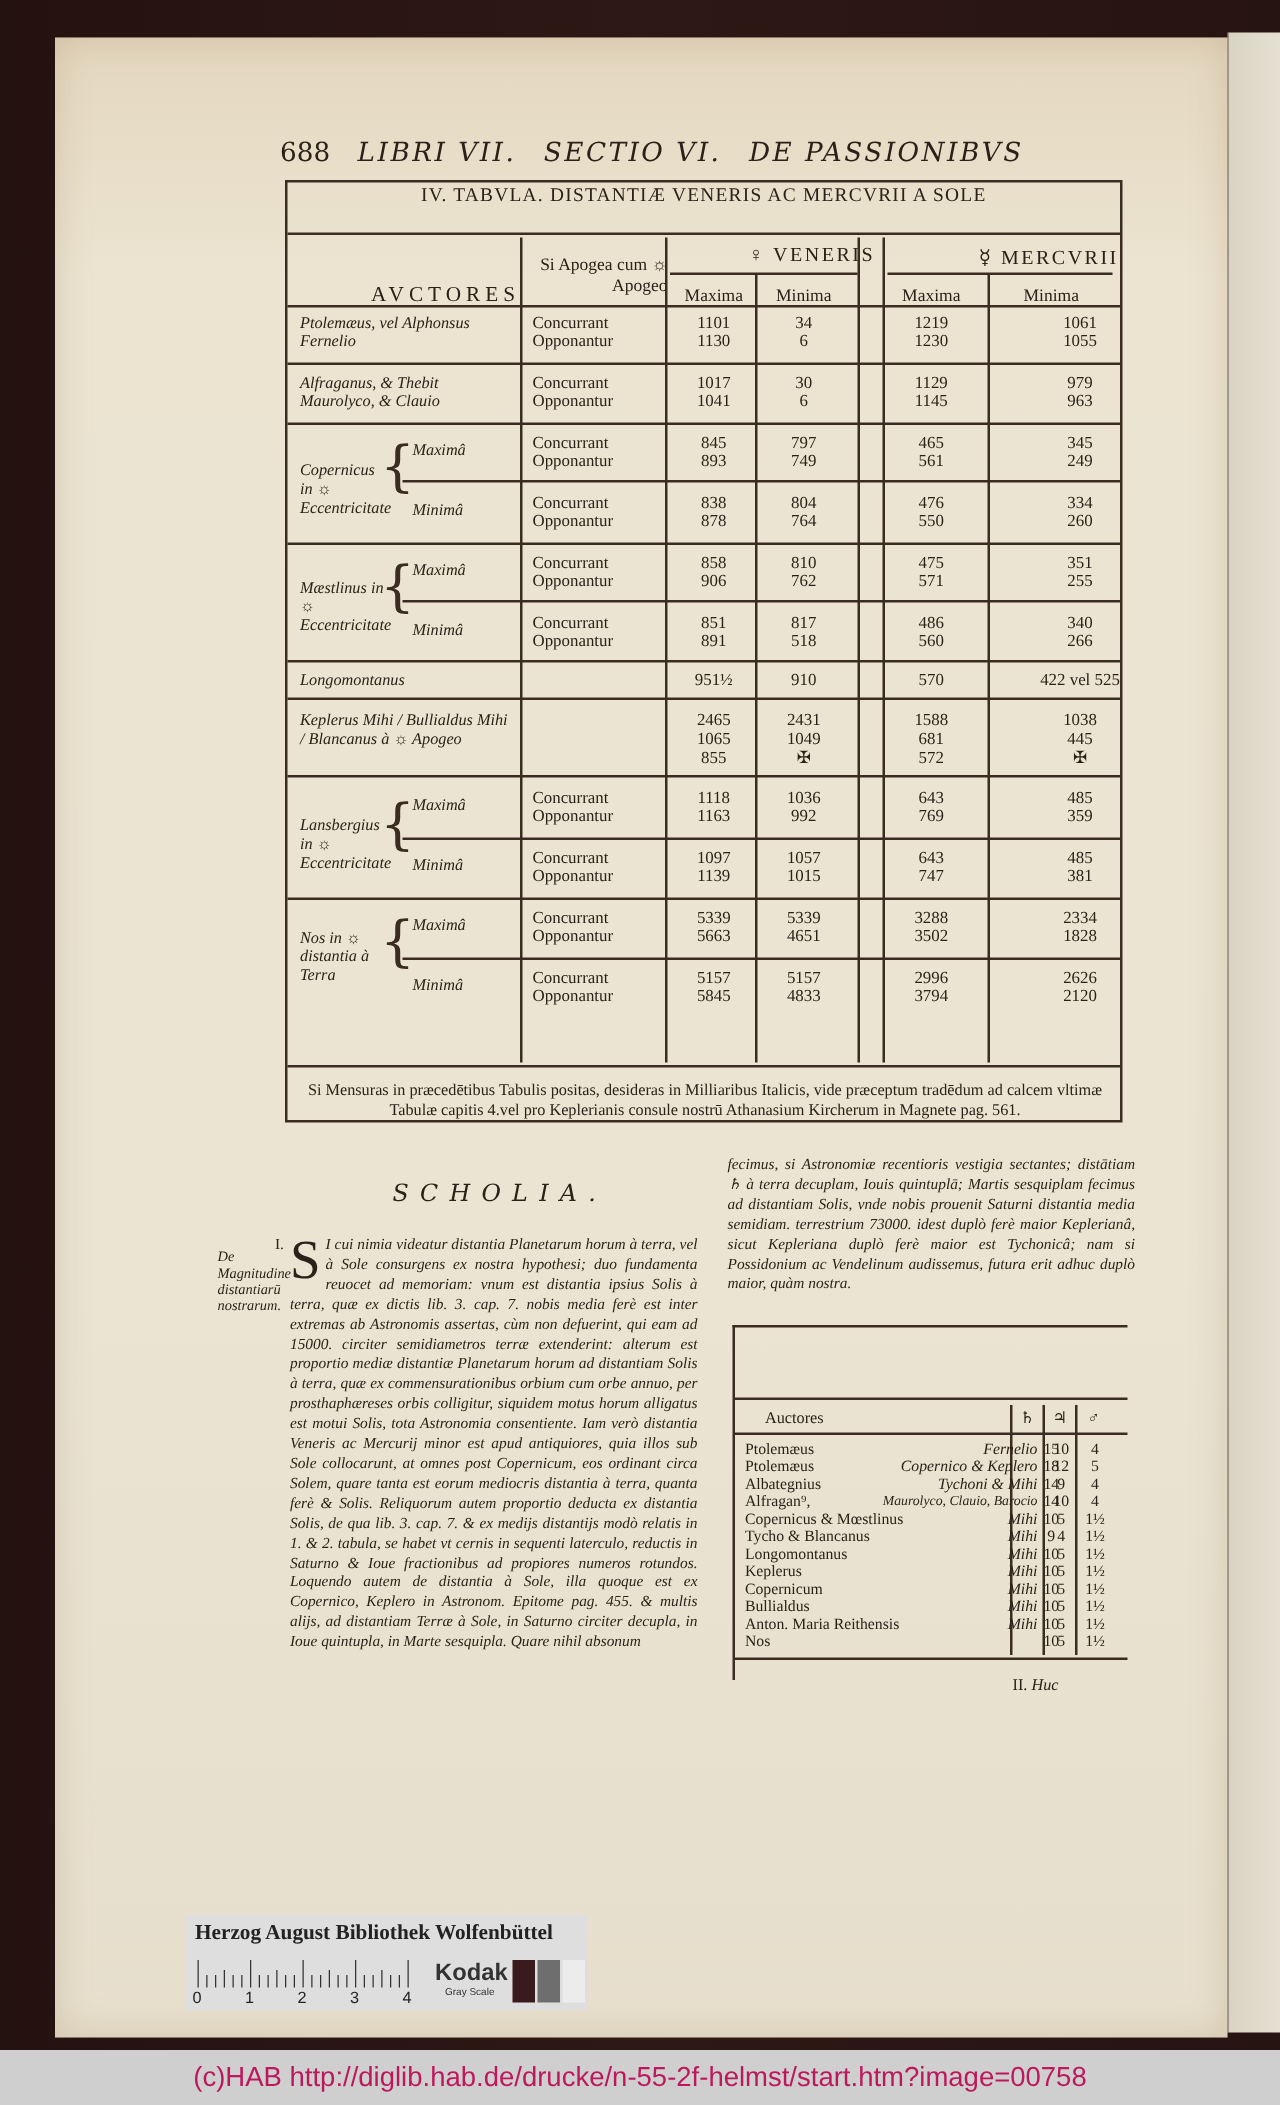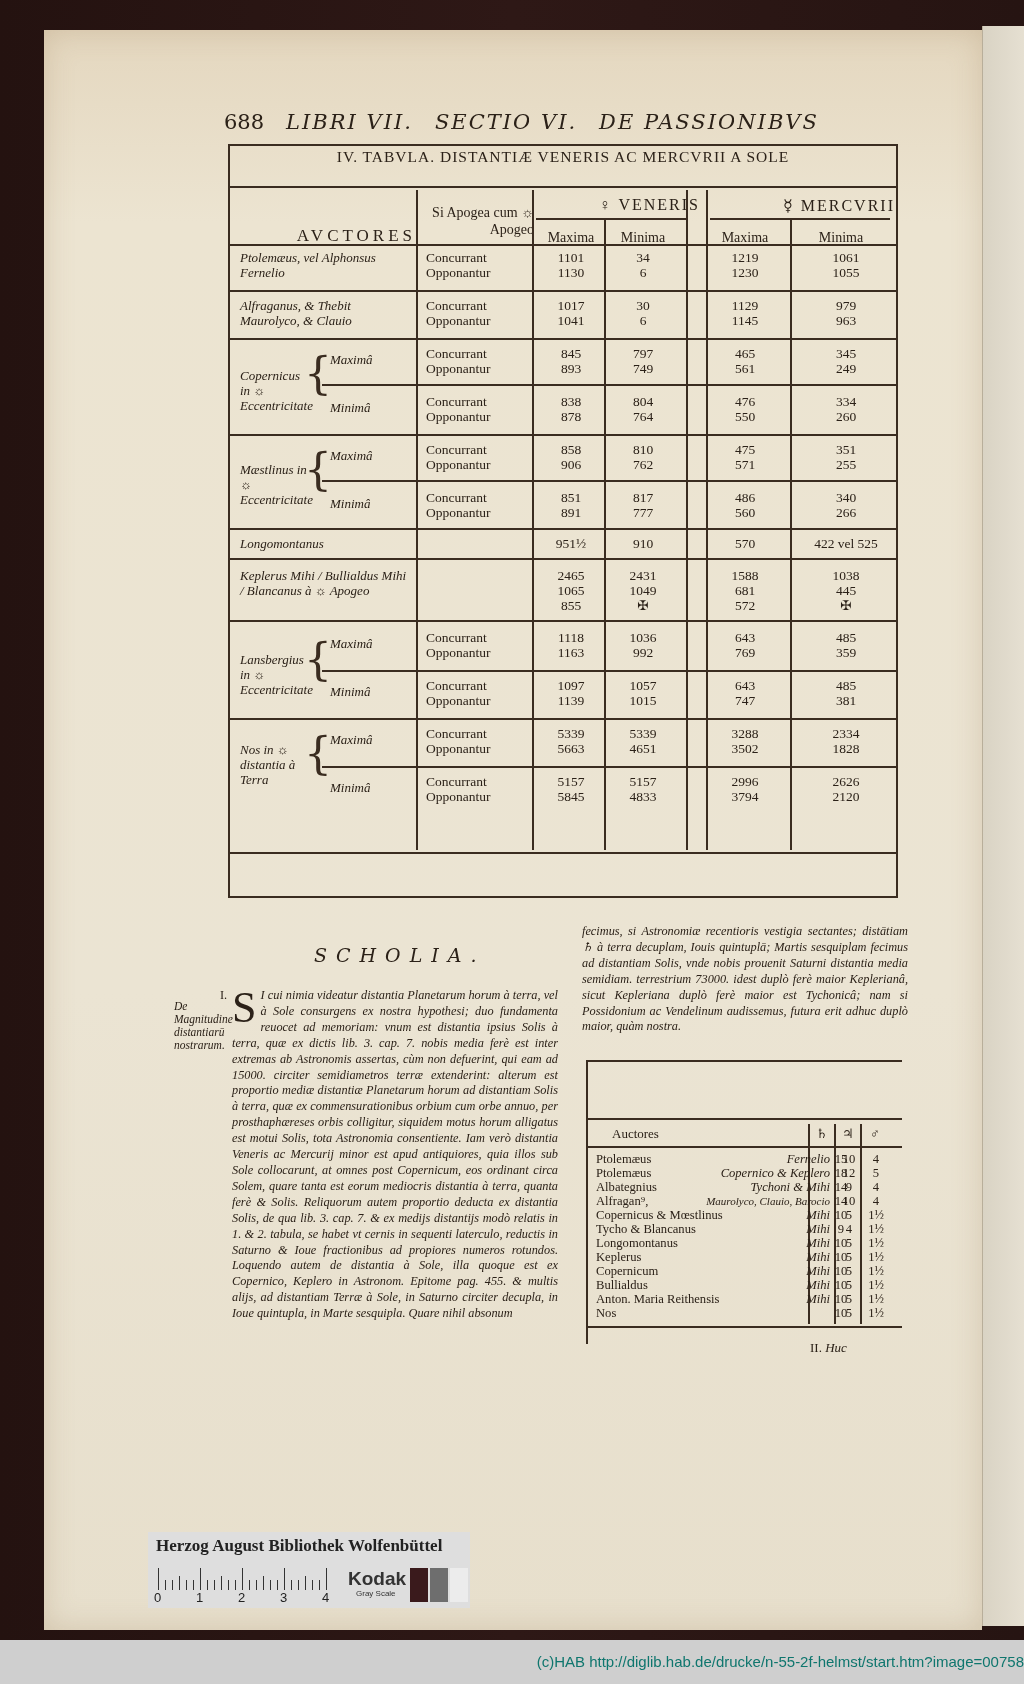--- a/index.html
+++ b/index.html
@@ -36,21 +36,21 @@
   .hdr-ven { left:320px; top:50px; width:150px; font-size:16px; letter-spacing:2px; }
   .hdr-mer { left:500px; top:50px; width:165px; font-size:16px; letter-spacing:2px; }
   .hsub { position:absolute; top:84px; font-family:"Liberation Serif", serif; font-size:14px; text-align:center; width:70px; }
 
   .row { position:absolute; left:0; width:100%; }
   .auct { position:absolute; left:10px; font-family:"Liberation Serif", serif; font-style:italic; font-size:13px; line-height:15px; }
   .brace-lbl { position:absolute; font-family:"Liberation Serif", serif; font-style:italic; font-size:13px; }
   .brace { position:absolute; font-size:44px; line-height:44px; font-family:"DejaVu Serif", serif; color:#3a2c20; }
   .pos { position:absolute; left:196px; font-family:"Liberation Serif", serif; font-size:13.5px; line-height:15px; }
   .num { position:absolute; font-family:"Liberation Serif", serif; font-size:13.5px; line-height:15px; text-align:center; width:70px; }
-  .c1 { left:306px; } .c2 { left:378px; } .c3 { left:480px; } .c4 { left:566px; width:100px;font-family:Liberation Serif, serif; }
+  .c1 { left:306px; } .c2 { left:378px; } .c3 { left:480px; } .c4 { left:584px; width:100px;font-family:Liberation Serif, serif; }
   .mt-foot { position:absolute; left:6px; top:718px; width:656px; font-family:"Liberation Serif", serif; font-size:13px; line-height:16px; text-align:center; }
 
   
   .sch-title { position:absolute; left:314px; top:944px; font-family:"DejaVu Serif", serif; font-style:italic; font-size:19px; letter-spacing:9px; }
   .margin-note { position:absolute; left:174px; top:1000px; width:58px; font-family:"Liberation Serif", serif; font-style:italic; font-size:11.5px; line-height:13px; }
   .body-col { position:absolute; left:232px; top:988px; width:326px; font-family:"Liberation Serif", serif; font-style:italic; font-size:12.3px; line-height:15.9px; text-align:justify; }
   .body-col .drop { float:left; font-style:normal; font-size:44px; line-height:36px; margin:2px 4px 0 0; }
   .body-col .num-i { position:absolute; left:-12px; top:0; font-style:normal; }
   .right-col { position:absolute; left:582px; top:924px; width:326px; font-family:"Liberation Serif", serif; font-style:italic; font-size:12.3px; line-height:15.9px; text-align:justify; }
 
@@ -69,22 +69,22 @@
 
   
   .cbar { position:absolute; left:148px; top:1532px; width:322px; height:76px; background:#dedede; }
   .cbar-title { position:absolute; left:8px; top:4px; font-family:"Liberation Serif", serif; font-weight:bold; font-size:17px; color:#222; white-space:nowrap; }
   .ruler { position:absolute; left:10px; top:30px; width:180px; height:28px; }
   .tick { position:absolute; bottom:0; width:1px; background:#333; }
   .rnum { position:absolute; top:58px; font-family:"Liberation Sans", sans-serif; font-size:13px; color:#222; }
   .kodak { position:absolute; left:200px; top:36px; font-family:"Liberation Sans", sans-serif; font-weight:bold; font-size:19px; color:#333; }
   .kodak-sub { position:absolute; left:208px; top:57px; font-family:"Liberation Sans", sans-serif; font-size:8px; color:#333; }
   .sw { position:absolute; top:36px; width:18px; height:34px; }
-  .footer { position:absolute; left:0; top:1640px; width:1024px; height:44px; background:#cfcfcf; text-align:right;
-    font-family:"Liberation Sans", sans-serif; font-size:15px; line-height:44px; color:#0f766e; }
+  .footer { position:absolute; left:0; top:1640px; width:1024px; height:44px; background:#cfcfcf; text-align:center;
+    font-family:"Liberation Sans", sans-serif; font-size:22px; line-height:44px; color:#be185d; }
 </style>
 </head>
 <body>
 
 <div class="bg-dark"></div>
 <div class="next-page"></div>
 <div class="page"></div>
 
 <div class="running-head">
   <span class="pn">688</span>
@@ -249,21 +249,21 @@
     <div class="pos">
         <div>Concurrant</div>
         <div>Opponantur</div>
       </div>
     <div class="num c1">
         <div>851</div>
         <div>891</div>
       </div>
     <div class="num c2">
         <div>817</div>
-        <div>777</div>
+        <div>518</div>
       </div>
     <div class="num c3">
         <div>486</div>
         <div>560</div>
       </div>
     <div class="num c4">
         <div>340</div>
         <div>266</div>
       </div>
   </div>
@@ -398,20 +398,21 @@
         <div>2996</div>
         <div>3794</div>
       </div>
     <div class="num c4">
         <div>2626</div>
         <div>2120</div>
       </div>
   </div>
   <div class="rule" style="left:0;top:706px;width:666px;"></div>
 
+  <div class="mt-foot">Si Mensuras in præcedētibus Tabulis positas, desideras in Milliaribus Italicis, vide præceptum tradēdum ad calcem vltimæ Tabulæ capitis 4.vel pro Keplerianis consule nostrū Athanasium Kircherum in Magnete pag. 561.</div>
 </div>
 
 <div class="sch-title">SCHOLIA.</div>
 <div class="margin-note">De Magnitudine distantiarū nostrarum.</div>
 <div class="body-col">
   <span class="num-i">I.</span>
   <span class="drop">S</span>
   <span>I cui nimia videatur distantia Planetarum horum à terra, vel à Sole consurgens ex nostra hypothesi; duo fundamenta reuocet ad memoriam: vnum est distantia ipsius Solis à terra, quæ ex dictis lib. 3. cap. 7. nobis media ferè est inter extremas ab Astronomis assertas, cùm non defuerint, qui eam ad 15000. circiter semidiametros terræ extenderint: alterum est proportio mediæ distantiæ Planetarum horum ad distantiam Solis à terra, quæ ex commensurationibus orbium cum orbe annuo, per prosthaphæreses orbis colligitur, siquidem motus horum alligatus est motui Solis, tota Astronomia consentiente. Iam verò distantia Veneris ac Mercurij minor est apud antiquiores, quia illos sub Sole collocarunt, at omnes post Copernicum, eos ordinant circa Solem, quare tanta est eorum mediocris distantia à terra, quanta ferè &amp; Solis. Reliquorum autem proportio deducta ex distantia Solis, de qua lib. 3. cap. 7. &amp; ex medijs distantijs modò relatis in 1. &amp; 2. tabula, se habet vt cernis in sequenti laterculo, reductis in Saturno &amp; Ioue fractionibus ad propiores numeros rotundos. Loquendo autem de distantia à Sole, illa quoque est ex Copernico, Keplero in Astronom. Epitome pag. 455. &amp; multis alijs, ad distantiam Terræ à Sole, in Saturno circiter decupla, in Ioue quintupla, in Marte sesquipla. Quare nihil absonum</span>
 </div>
 <div class="right-col">fecimus, si Astronomiæ recentioris vestigia sectantes; distātiam ♄ à terra decuplam, Iouis quintuplā; Martis sesquiplam fecimus ad distantiam Solis, vnde nobis prouenit Saturni distantia media semidiam. terrestrium 73000. idest duplò ferè maior Keplerianâ, sicut Kepleriana duplò ferè maior est Tychonicâ; nam si Possidonium ac Vendelinum audissemus, futura erit adhuc duplò maior, quàm nostra.</div>

